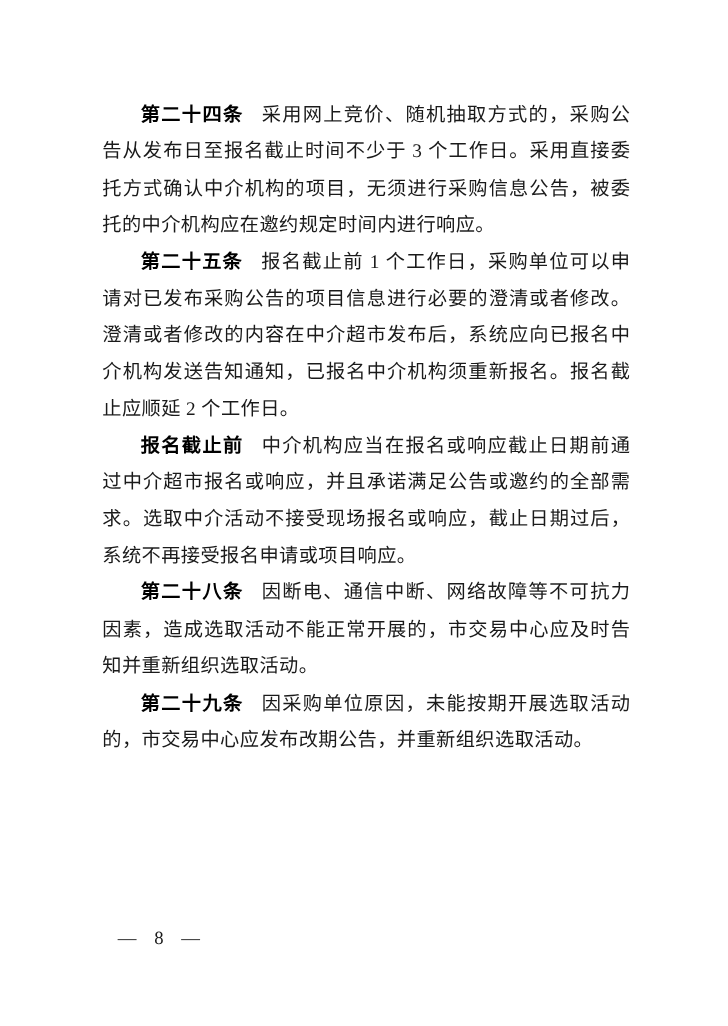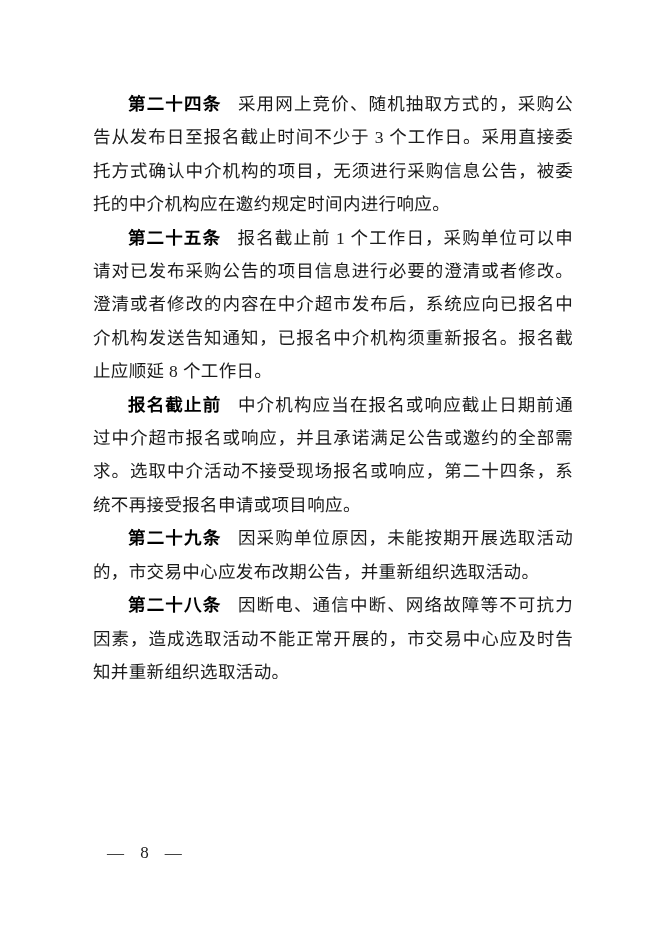--- a/index.html
+++ b/index.html
@@ -48,26 +48,26 @@
   }
 </style>
 </head>
 <body>
 
 <div class="page">
   <main class="content">
 
     <p class="para"><span class="art-heading">第二十四条</span><span class="art-text">采用网上竞价、随机抽取方式的，采购公告从发布日至报名截止时间不少于 3 个工作日。采用直接委托方式确认中介机构的项目，无须进行采购信息公告，被委托的中介机构应在邀约规定时间内进行响应。</span></p>
 
-    <p class="para"><span class="art-heading">第二十五条</span><span class="art-text">报名截止前 1 个工作日，采购单位可以申请对已发布采购公告的项目信息进行必要的澄清或者修改。澄清或者修改的内容在中介超市发布后，系统应向已报名中介机构发送告知通知，已报名中介机构须重新报名。报名截止应顺延 8 个工作日。</span></p>
+    <p class="para"><span class="art-heading">第二十五条</span><span class="art-text">报名截止前 1 个工作日，采购单位可以申请对已发布采购公告的项目信息进行必要的澄清或者修改。澄清或者修改的内容在中介超市发布后，系统应向已报名中介机构发送告知通知，已报名中介机构须重新报名。报名截止应顺延 2 个工作日。</span></p>
 
-    <p class="para"><span class="art-heading">报名截止前</span><span class="art-text">中介机构应当在报名或响应截止日期前通过中介超市报名或响应，并且承诺满足公告或邀约的全部需求。选取中介活动不接受现场报名或响应，第二十四条，系统不再接受报名申请或项目响应。</span></p>
+    <p class="para"><span class="art-heading">报名截止前</span><span class="art-text">中介机构应当在报名或响应截止日期前通过中介超市报名或响应，并且承诺满足公告或邀约的全部需求。选取中介活动不接受现场报名或响应，截止日期过后，系统不再接受报名申请或项目响应。</span></p>
 
 
+    <p class="para"><span class="art-heading">第二十八条</span><span class="art-text">因断电、通信中断、网络故障等不可抗力因素，造成选取活动不能正常开展的，市交易中心应及时告知并重新组织选取活动。</span></p>
+
     <p class="para"><span class="art-heading">第二十九条</span><span class="art-text">因采购单位原因，未能按期开展选取活动的，市交易中心应发布改期公告，并重新组织选取活动。</span></p>
-
-    <p class="para"><span class="art-heading">第二十八条</span><span class="art-text">因断电、通信中断、网络故障等不可抗力因素，造成选取活动不能正常开展的，市交易中心应及时告知并重新组织选取活动。</span></p>
 
 
   </main>
 
   <footer class="footer">— 8 —</footer>
 </div>
 
 </body></html>

